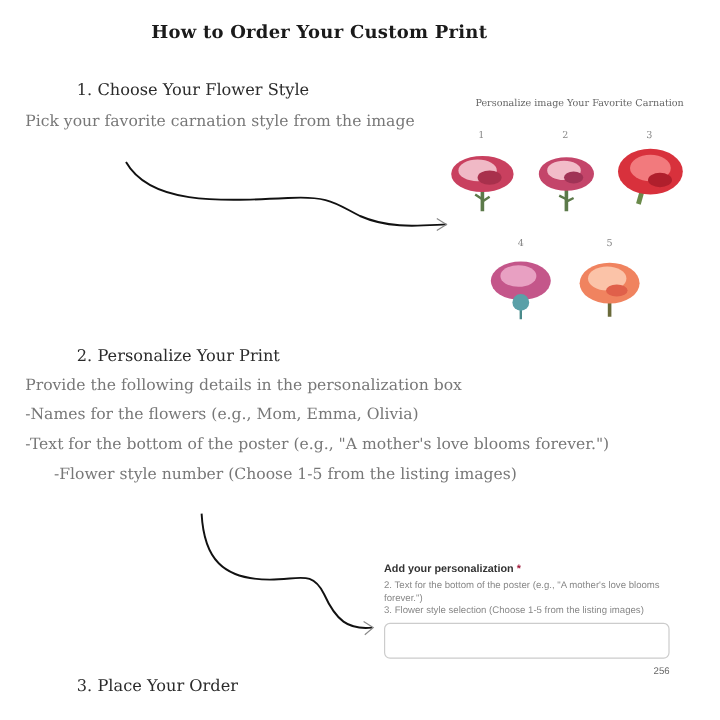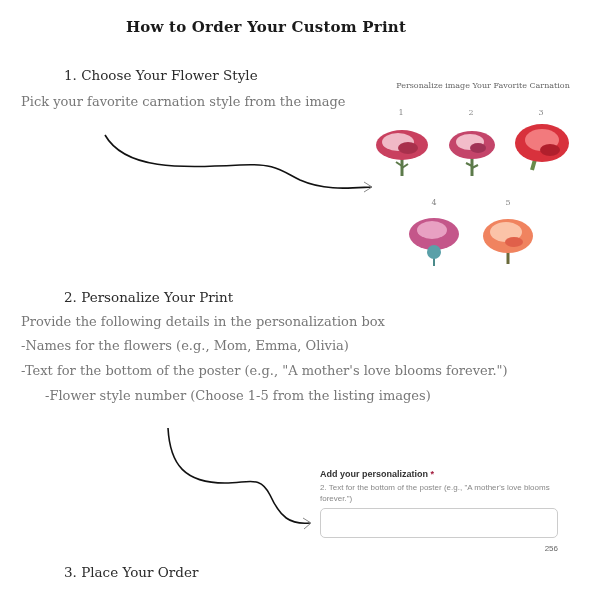--- a/index.html
+++ b/index.html
@@ -88,18 +88,19 @@
   <path d="M138 93 L146 98 L139 104" fill="none" stroke="#888" stroke-width="1"></path>
 </svg>
 
 <div class="form">
   <div class="form-label">
     <span>Add your personalization</span>
     <span class="req">*</span>
   </div>
   <div class="form-hint">
     <div>2. Text for the bottom of the poster (e.g., "A mother's love blooms forever.")</div>
+    <div>3. Flower style selection (Choose 1-5 from the listing images)</div>
   </div>
   <textarea class="textarea" style=""></textarea>
   <div class="count">256</div>
 </div>
 
 <div class="h" style="top:564px;">3. Place Your Order</div>
 
 </body></html>

